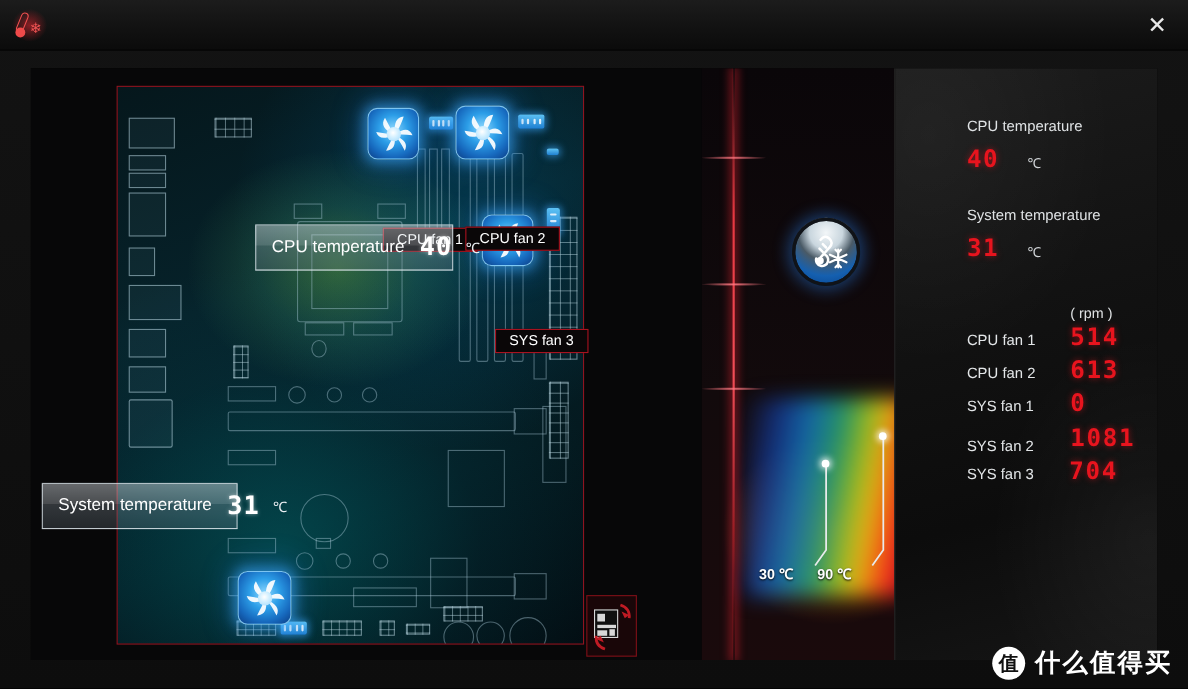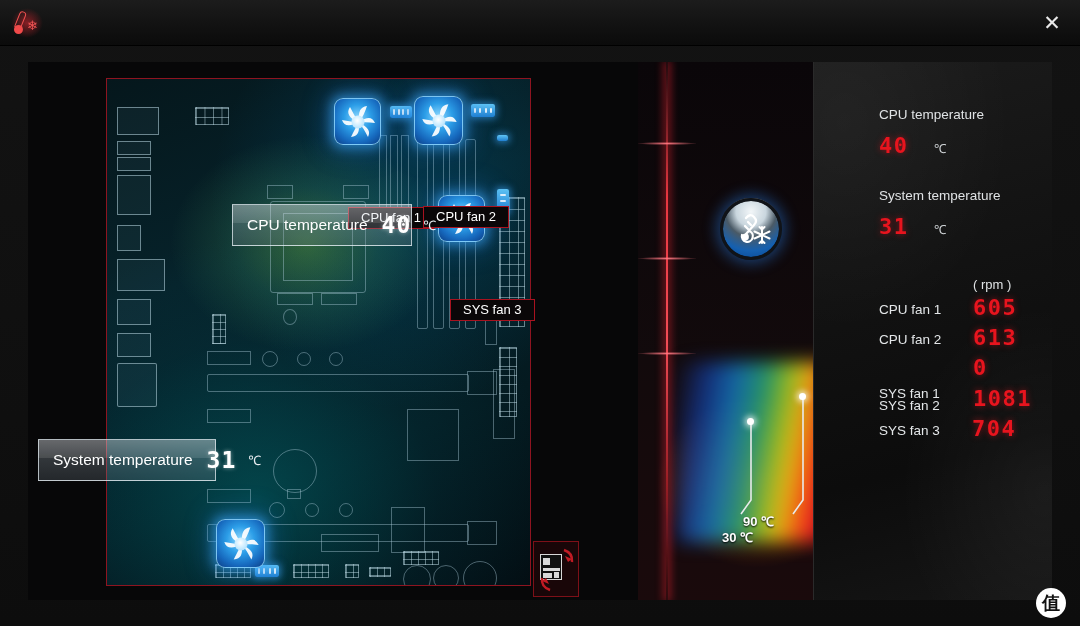--- a/index.html
+++ b/index.html
@@ -467,49 +467,50 @@
       <svg width="175" height="538" style="position:absolute;left:0;top:0;" aria-hidden="true">
         <path d="M113 360 L113 438 L103 452" stroke="#e8eaec" stroke-width="1.6" fill="none"></path>
         <path d="M165 335 L165 438 L155 452" stroke="#e8eaec" stroke-width="1.6" fill="none"></path>
       </svg>
       <div class="leader" style="left:109px;top:356px;">
           <div class="dot"></div>
         </div>
       <div class="leader" style="left:161px;top:331px;">
           <div class="dot"></div>
         </div>
-      <div class="leg-label" style="left:52px;top:466px;margin-left:32px;">30 ℃</div>
+      <div class="leg-label" style="left:52px;top:450px;">30 ℃</div>
       <div class="leg-label" style="left:105px;top:450px;">90 ℃</div>
 
     </div>
 
     <div id="right-panel">
       <div class="ro-label" style="left:65px;top:45px;">CPU temperature</div>
       <div class="seg7" style="left:65px;top:71px;">40</div>
       <div class="unit-c" style="left:120px;top:78px;">℃</div>
 
       <div class="ro-label" style="left:65px;top:126px;">System temperature</div>
       <div class="seg7" style="left:65px;top:152px;">31</div>
       <div class="unit-c" style="left:120px;top:159px;">℃</div>
 
       <div id="rpm-head" style="left:159px;top:215px;">( rpm )</div>
 
       <div class="fanrow-label" style="left:65px;top:240px;">CPU fan 1</div>
-      <div class="seg7" style="left:159px;top:233px;">605</div>
+      <div class="seg7" style="left:159px;top:233px;">514</div>
 
       <div class="fanrow-label" style="left:65px;top:270px;">CPU fan 2</div>
       <div class="seg7" style="left:159px;top:263px;">613</div>
 
-      <div class="fanrow-label" style="left:65px;top:300px;margin-top:24px;">SYS fan 1</div>
+      <div class="fanrow-label" style="left:65px;top:300px;">SYS fan 1</div>
       <div class="seg7" style="left:159px;top:293px;">0</div>
 
       <div class="fanrow-label" style="left:65px;top:336px;">SYS fan 2</div>
       <div class="seg7" style="left:159px;top:324px;">1081</div>
 
       <div class="fanrow-label" style="left:65px;top:361px;">SYS fan 3</div>
       <div class="seg7" style="left:158px;top:354px;">704</div>
     </div>
   </div>
 
   <div id="watermark">
     <div class="logo">值</div>
+    <div class="txt">什么值得买</div>
   </div>
 </div>
 
 </body></html>

